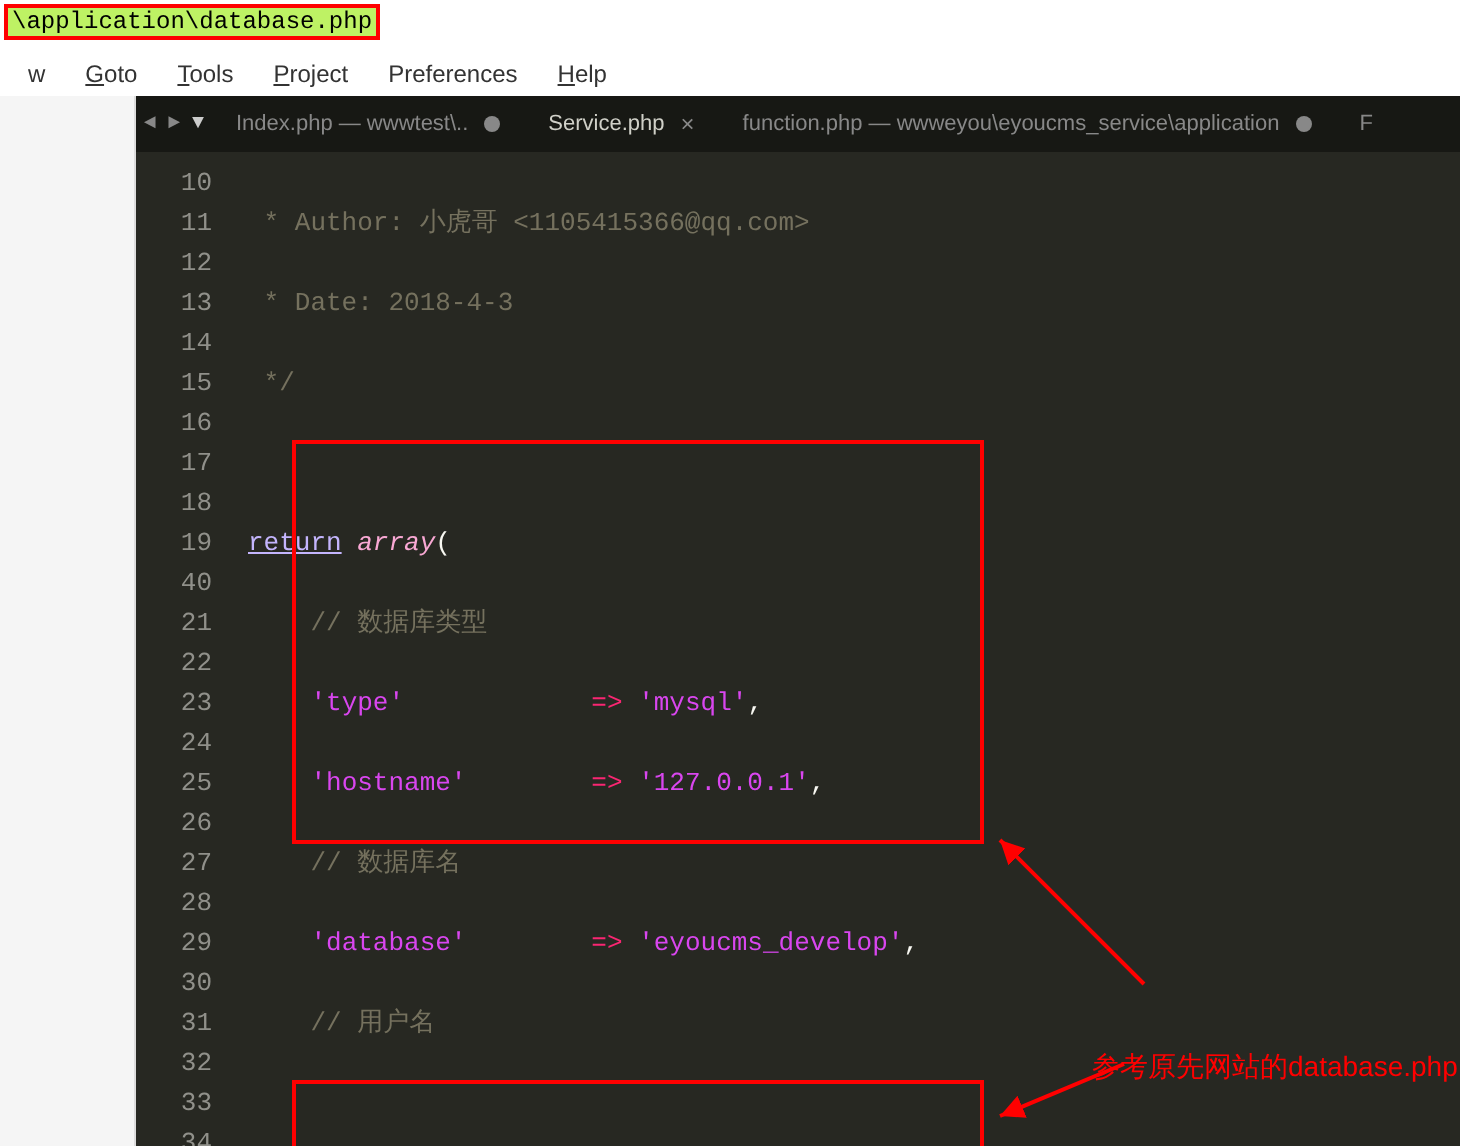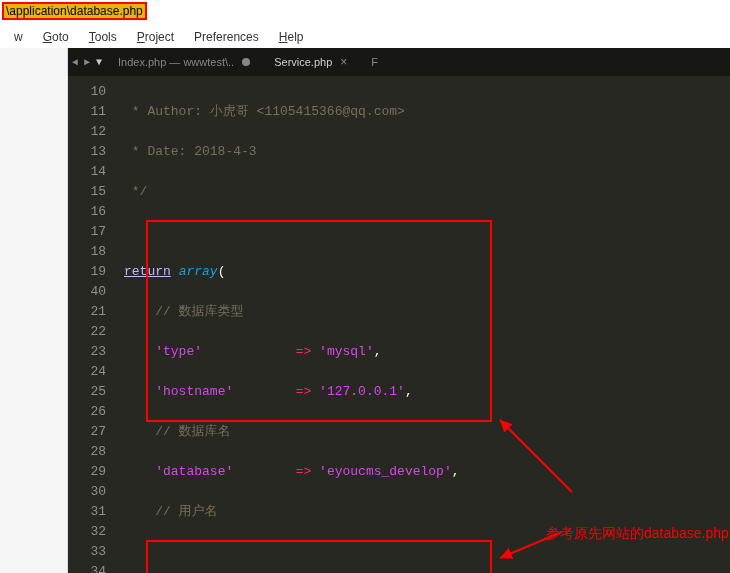--- a/index.html
+++ b/index.html
@@ -13,22 +13,22 @@
   position: relative;
 }
 .title-path {
   position: absolute;
   top: 2px;
   left: 2px;
   font-size: 12px;
   color: #000;
   border: 2px solid #ff0000;
   padding: 0 2px;
-  font-family: Liberation Sans, sans-serif;
-  background: #eab308;
+  font-family: Liberation Mono, monospace;
+  background: #bef264;
   z-index: 10;
 }
 .menubar {
   position: absolute;
   top: 26px;
   left: 0;
   right: 0;
   height: 22px;
   display: flex;
   align-items: center;
@@ -132,21 +132,21 @@
   line-height: 20px;
   padding-top: 6px;
   padding-left: 6px;
   white-space: pre;
   position: relative;
 }
 .line { height: 20px; }
 
 .c-comment { color: #75715e; }
 .c-keyword { color: #c4b5fd; text-decoration: underline; }
-.c-func { color: #0ea5e9; font-style: italic; }
+.c-func { color: #f9a8d4; font-style: italic; }
 .c-string { color: #d946ef; }
 .c-op { color: #f92672; }
 .c-punc { color: #f8f8f2; }
 
 .hl-box {
   position: absolute;
   border: 2px solid #ff0000;
   pointer-events: none;
 }
 .annotation {
@@ -186,20 +186,24 @@
       <span class="tab-nav-arrow">►</span>
       <span class="tab-nav-arrow down">▼</span>
     </div>
     <div class="tab dim">
       <span>Index.php — wwwtest\..</span>
       <span class="circle"></span>
     </div>
     <div class="tab">
       <span>Service.php</span>
       <span class="close">×</span>
+    </div>
+    <div class="tab dim">
+      <span>function.php — wwweyou\eyoucms_service\application</span>
+      <span class="circle"></span>
     </div>
     <div class="tab dim">
       <span>F</span>
     </div>
   </div>
 
   <div class="code-area">
     <div class="gutter">
       <div class="line">10</div>
       <div class="line">11</div>

